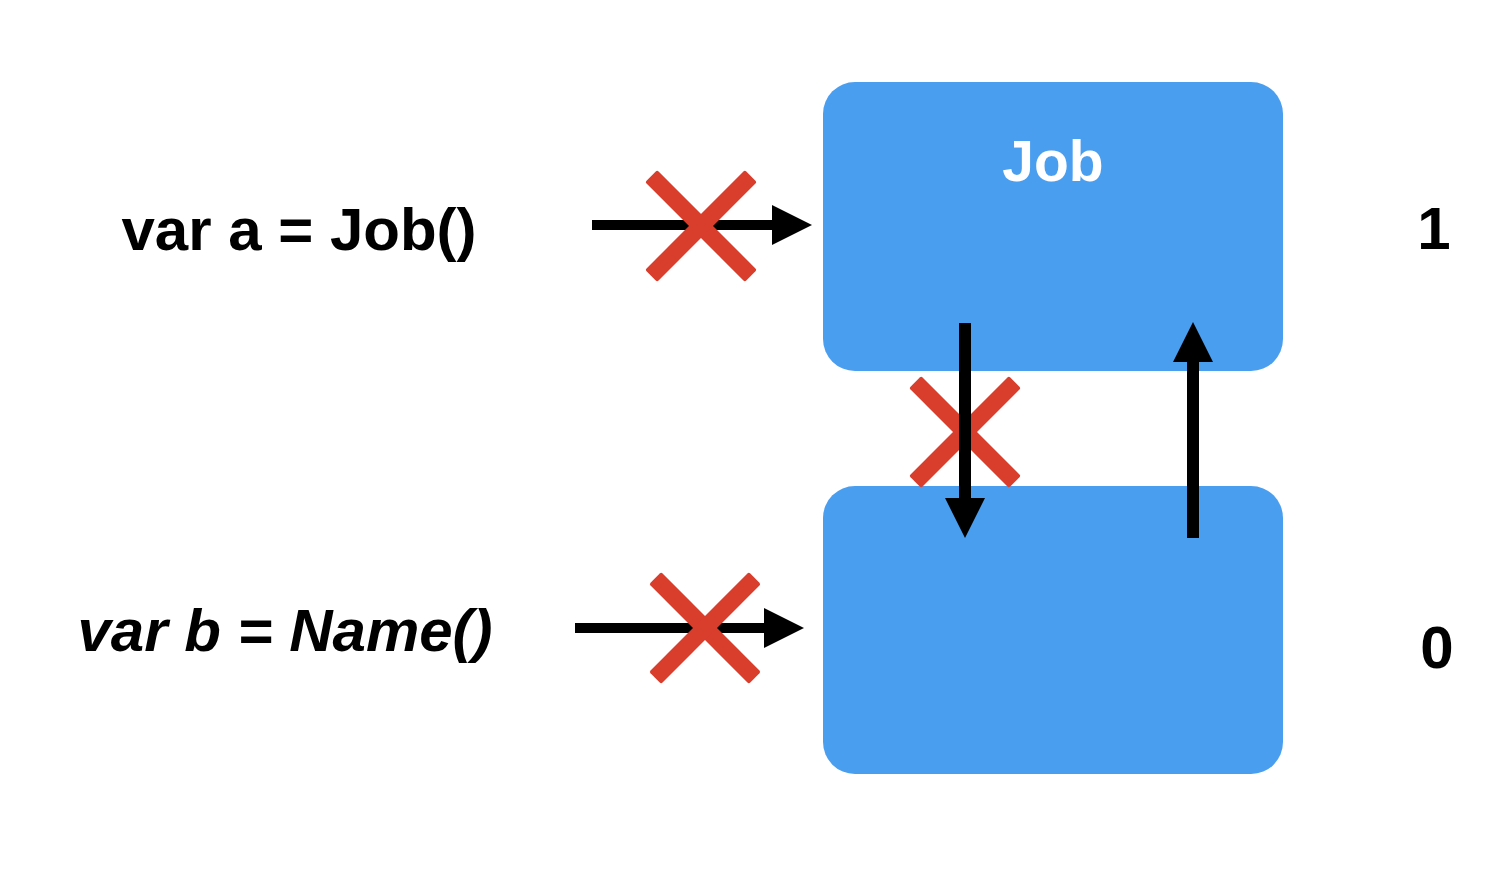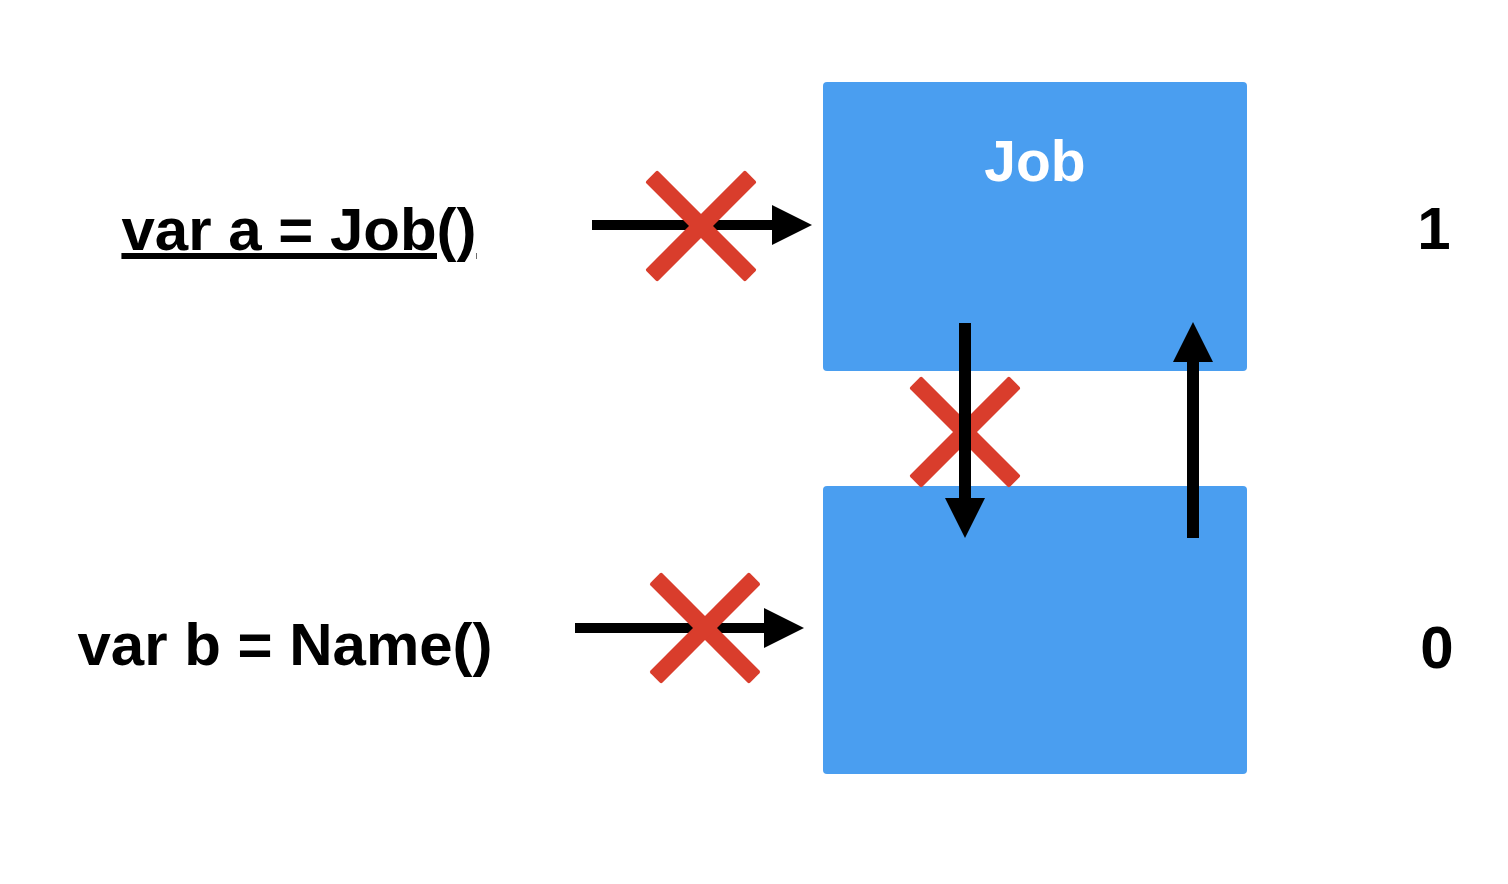--- a/index.html
+++ b/index.html
@@ -15,42 +15,42 @@
   
   .code-label {
     position: absolute;
     transform: translate(-50%, -50%);
     font-size: 60px;
     font-weight: 700;
     color: var(--label-black, #000000);
     white-space: nowrap;
     line-height: 1;
   }
-  #var-a { left: 299px; top: 230px; text-decoration: underline; }
-  #var-b { left: 285px; top: 645px; }
+  #var-a { left: 299px; top: 230px; }
+  #var-b { left: 285px; top: 631px; font-style: italic; }
 
   
   .ref-count {
     position: absolute;
     transform: translate(-50%, -50%);
     font-size: 60px;
     font-weight: 700;
     color: var(--label-black, #000000);
     line-height: 1;
   }
   #ref-count-1 { left: 1434px; top: 229px; }
   #ref-count-0 { left: 1437px; top: 648px; }
 
   
   .obj-box {
     position: absolute;
     left: 823px;
-    width: 424px;
+    width: 460px;
     background: var(--box-blue, #4A9EF0);
-    border-radius: 4px;
+    border-radius: 32px;
     z-index: 1;
   }
   #job-box  { top: 82px;  height: 289px; }
   #name-box { top: 486px; height: 288px; }
   .obj-title, .obj-prop {
     position: absolute;
     left: 0;
     width: 100%;
     text-align: center;
     color: var(--box-text-white, #ffffff);

